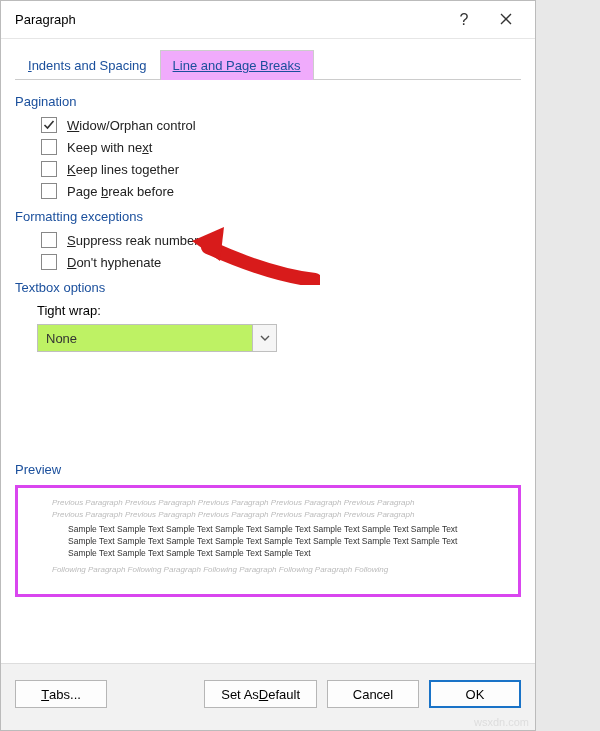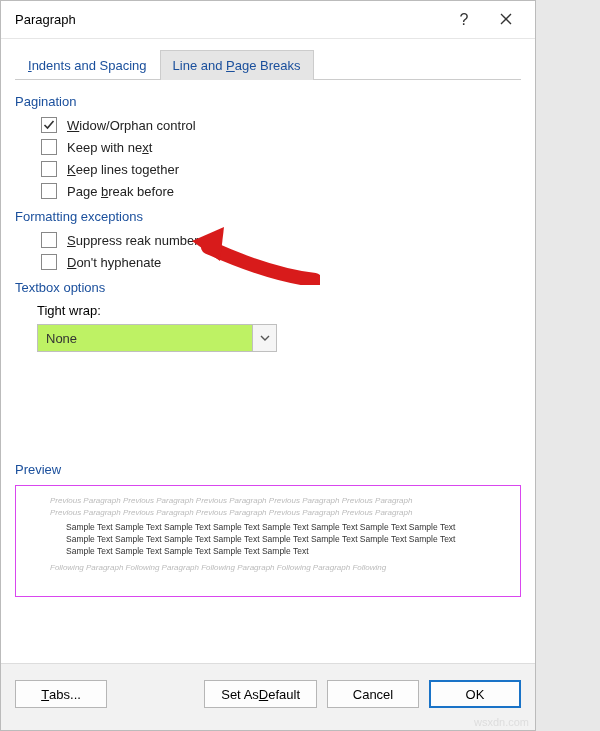--- a/index.html
+++ b/index.html
@@ -5,34 +5,34 @@
     * { box-sizing: border-box; font-family: "Segoe UI", Tahoma, sans-serif; font-size: 13px; }
     body { margin: 0; background: #e8e8e8; width: 600px; height: 731px; overflow: hidden; position: relative; }
     .dialog { position: absolute; top: 0; left: 0; width: 536px; height: 731px; background: #fff; border: 1px solid #bbb; display: flex; flex-direction: column; }
     .titlebar { height: 38px; display: flex; align-items: center; padding: 0 8px; border-bottom: 1px solid #e6e6e6; }
     .titlebar .title { flex: 1; padding-left: 6px; font-size: 13px; }
     .titlebar .help, .titlebar .close { width: 42px; text-align: center; font-size: 16px; color: #333; cursor: pointer; }
     .titlebar .close svg { width: 12px; height: 12px; }
     .body { flex: 1; padding: 10px 14px 4px 14px; position: relative; }
     .tabs { display: flex; align-items: flex-end; border-bottom: 1px solid #ccc; margin-bottom: 14px; }
     .tab { padding: 7px 12px; color: #1a4f9c; cursor: pointer; border: 1px solid transparent; border-bottom: none; position: relative; top: 1px; }
-    .tab.active { border-color: #ccc; background: #e5e5e5; color: #1a4f9c; }
+    .tab.active { border-color: #ccc; background: #f0abfc; color: #1a4f9c; text-decoration: underline; }
     .section-label { color: #1a4f9c; margin: 10px 0 8px 0; }
     .row { margin: 6px 0 6px 26px; display: flex; align-items: center; }
     .chk { width: 16px; height: 16px; border: 1px solid #888; margin-right: 10px; display: inline-flex; align-items: center; justify-content: center; background: #fff; cursor: pointer; }
     .chk svg { width: 12px; height: 12px; display: none; }
     .chk.checked svg { display: block; }
     .opt-label { color: #222; }
     .tw-label { margin: 6px 0 6px 22px; }
     .combo { margin: 0 0 0 22px; width: 240px; height: 28px; border: 1px solid #bfbfbf; background: #bef264; display: flex; align-items: center; }
     .combo-text { flex: 1; padding: 0 8px; color: #333; }
     .combo-btn { width: 24px; height: 100%; border-left: 1px solid #bfbfbf; display: flex; align-items: center; justify-content: center; background: #f5f5f5; }
     .combo-btn svg { width: 10px; height: 10px; }
     .preview-label { color: #1a4f9c; margin-top: 110px; }
-    .preview-box { border: 1px solid #d946ef; margin-top: 8px; padding: 8px 6px; height: 112px; overflow: hidden; }
+    .preview-box { border: 3px solid #d946ef; margin-top: 8px; padding: 8px 6px; height: 112px; overflow: hidden; }
     .pv-line { font-size: 8px; line-height: 1.4; color: #bbb; white-space: nowrap; overflow: hidden; margin: 1px 28px; font-style: italic; }
     .pv-line.sample { color: #333; font-style: normal; font-size: 8.5px; white-space: normal; margin: 4px 44px; }
     .footer { padding: 16px 14px 22px 14px; background: #f2f2f2; display: flex; align-items: center; gap: 10px; border-top: 1px solid #ddd; }
     .btn { height: 28px; padding: 0 16px; background: #fdfdfd; border: 1px solid #b6b6b6; cursor: pointer; display: inline-flex; align-items: center; justify-content: center; min-width: 92px; }
     .btn.default { border: 1px solid #1a73c7; box-shadow: inset 0 0 0 1px #1a73c7; }
     .footer .spacer { flex: 1; }
     .arrow-annot { position: absolute; top: 186px; left: 189px; width: 130px; height: 60px; pointer-events: none; }
     .watermark { position: absolute; bottom: 2px; right: 6px; font-size: 11px; color: #ddd; pointer-events: none; }
     u.key { text-decoration: underline; }
   </style>

